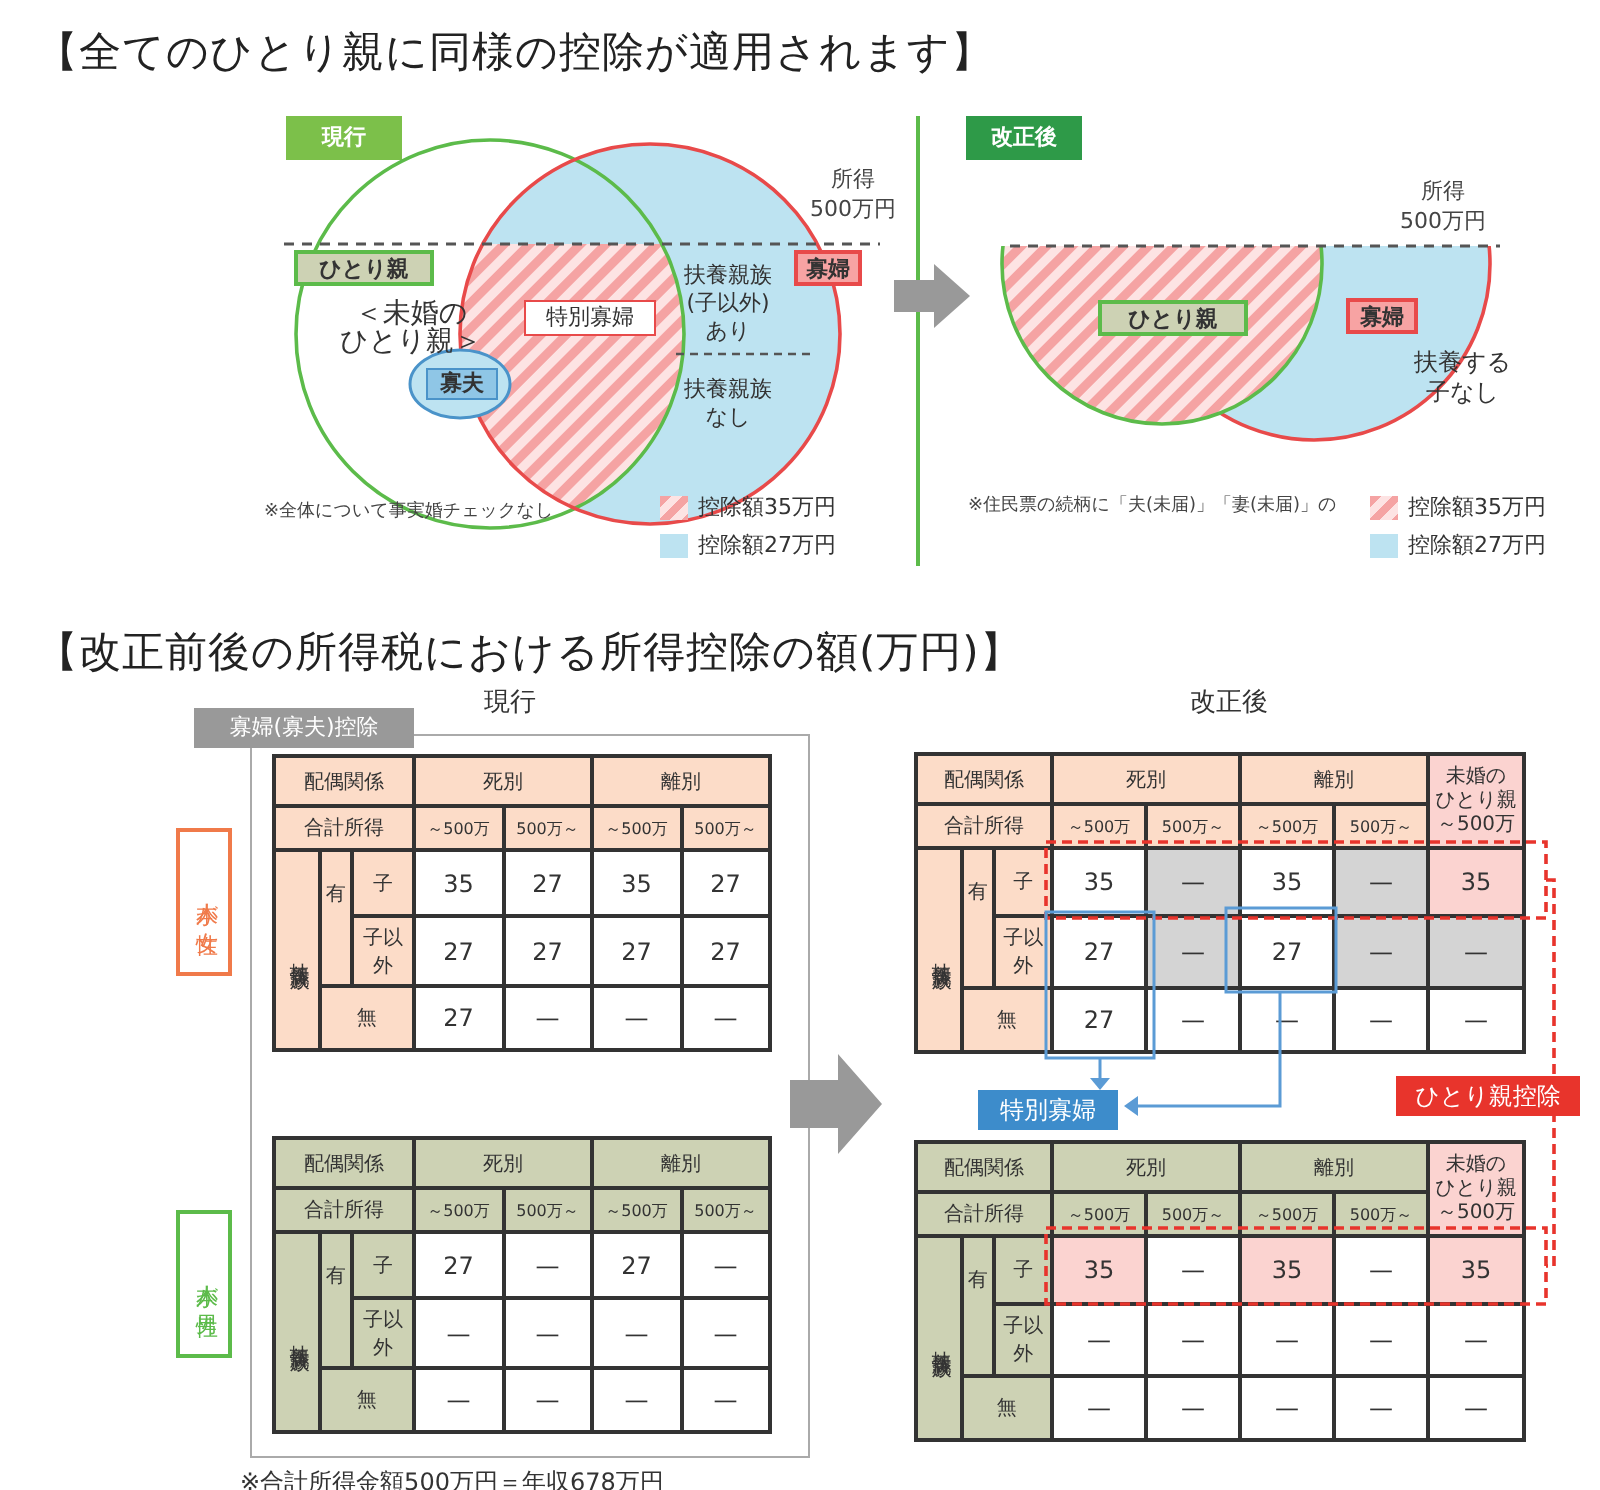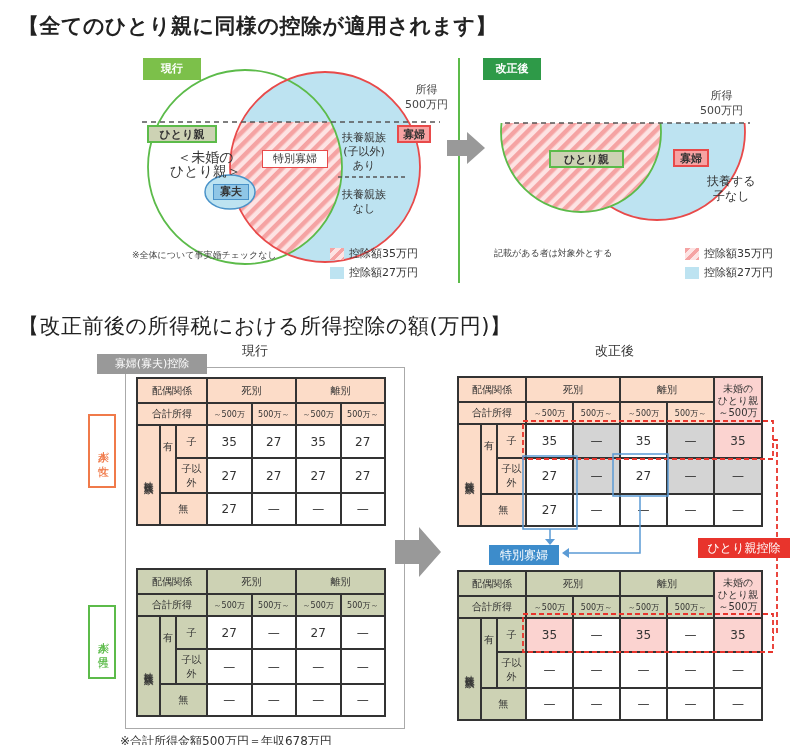--- a/index.html
+++ b/index.html
@@ -20,21 +20,21 @@
   table.tax td.val { background: #fff; font-size: 12px; }
   table.tax td.grey { background: #d4d4d4; }
   table.tax td.pink { background: #fbd3d0; }
   .f td.hd { background: #fcdcc8; }
   .m td.hd { background: #cdd2b4; }
   .vert { writing-mode: vertical-rl; letter-spacing: 1px; }
 </style>
 </head>
 <body>
 
-<div class="abs h1" style="left:18px; top:12px;font-weight:bold;">【全てのひとり親に同様の控除が適用されます】</div>
+<div class="abs h1" style="left:18px; top:12px;">【全てのひとり親に同様の控除が適用されます】</div>
 
 <div class="abs tag" style="left:143px; top:58px; width:58px; background:#7cc04a;">現行</div>
 
 <svg class="abs" style="left:120px; top:60px;" width="330" height="215">
   <defs>
     <pattern id="hatch1" patternUnits="userSpaceOnUse" width="9" height="9" patternTransform="rotate(45)">
       <rect width="9" height="9" fill="#fde3e3"></rect>
       <rect width="4.5" height="9" fill="#f5a3a3"></rect>
     </pattern>
     <clipPath id="clipRed1">
@@ -124,21 +124,21 @@
   <div>所得</div>
   <div>500万円</div>
 </div>
 <div class="abs label-box" style="left:549px; top:150px; width:75px; height:18px; line-height:15px; background:#cdd2b4; border:2px solid #5cbb4a; font-weight:bold;">ひとり親</div>
 <div class="abs label-box" style="left:673px; top:149px; width:36px; height:18px; line-height:15px; background:#f7a3a3; border:2px solid #e84a4a; font-weight:bold;">寡婦</div>
 <div class="abs label-box" style="left:668px; top:174px; line-height:15px; font-size:12px;margin-left:39px;">
   <div>扶養する</div>
   <div>子なし</div>
 </div>
 <div class="abs small" style="left:484px; top:247px; font-size:9px; line-height:13px;">
-  <div style="padding-left:10px;">記載がある者は対象外とする</div>
+  <div>※住民票の続柄に「夫(未届)」「妻(未届)」の</div>
 </div>
 <div class="abs" style="left:685px; top:243px;">
   <span class="legend-swatch hatch"></span><span class="legend-label">控除額35万円</span>
 </div>
 <div class="abs" style="left:685px; top:262px;">
   <span class="legend-swatch blue"></span><span class="legend-label">控除額27万円</span>
 </div>
 
 <div class="abs h1" style="left:18px; top:312px;">【改正前後の所得税における所得控除の額(万円)】</div>
 <div class="abs" style="left:242px; top:342px; font-size:13px;">現行</div>

